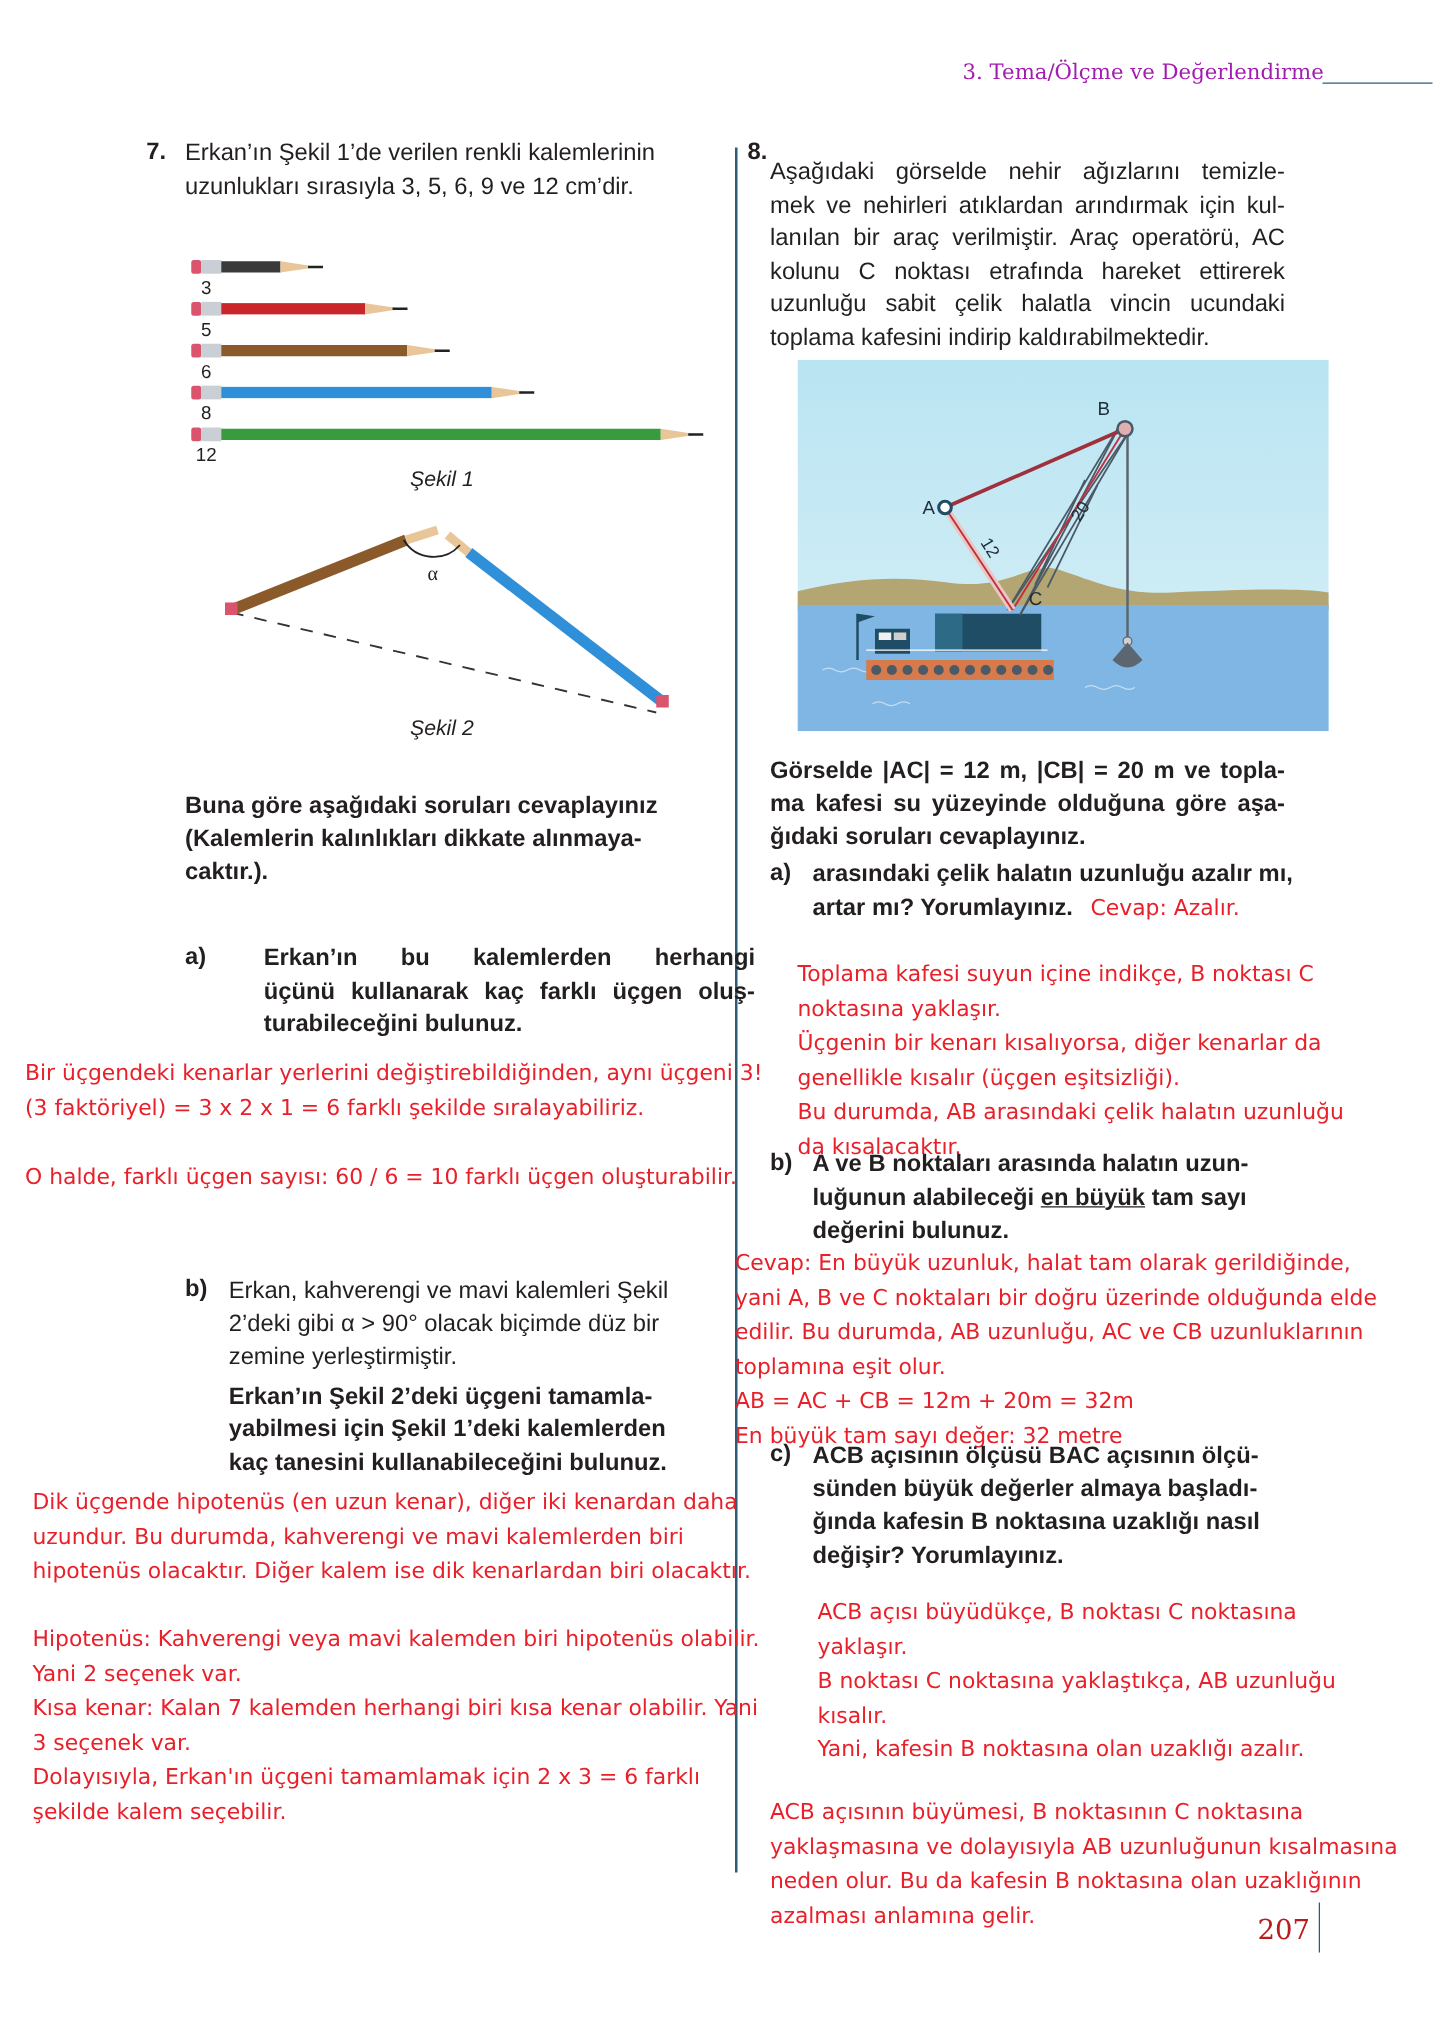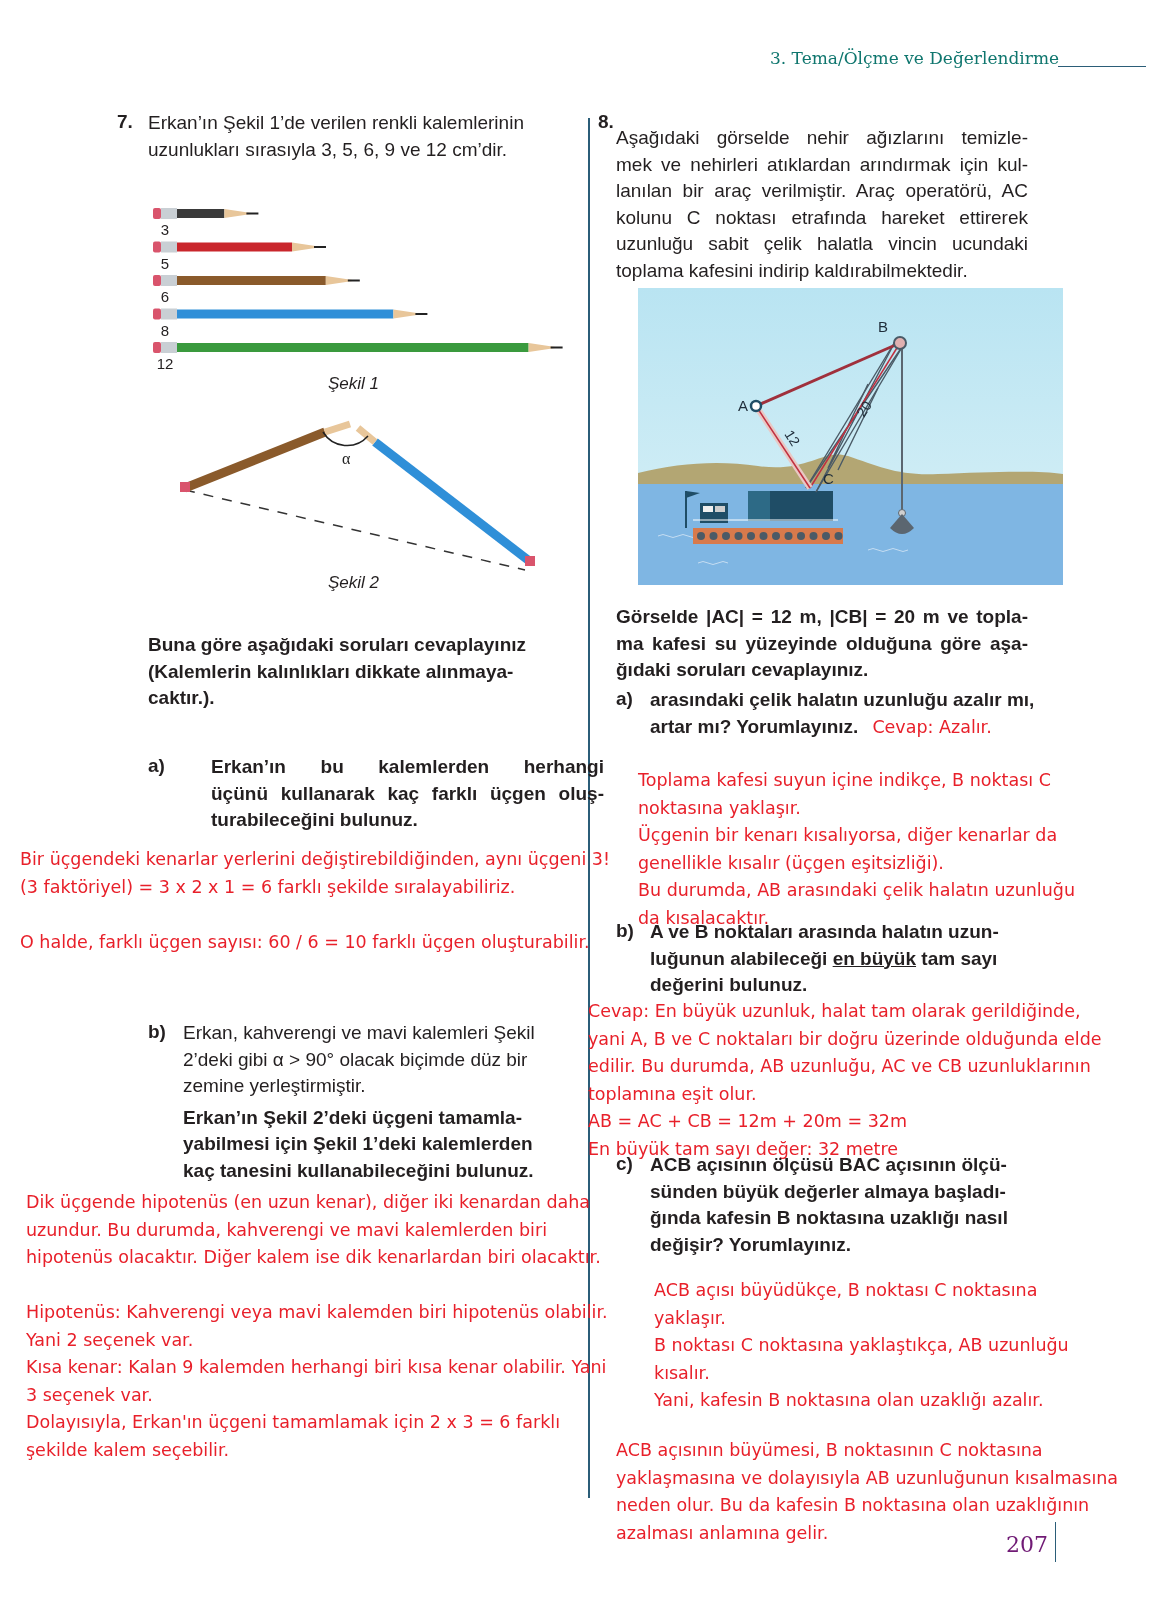--- a/index.html
+++ b/index.html
@@ -1,30 +1,30 @@
 <!DOCTYPE html>
 <html><head>
 <meta charset="utf-8">
 <style>
   html, body { margin: 0; padding: 0; background: #ffffff; }
   body { width: 1151px; height: 1624px; position: relative; overflow: hidden;
          font-family: "Liberation Sans", sans-serif; color: #231f20; }
   .abs { position: absolute; }
-  .header-title { left: 770px; top: 48px; font-family: "DejaVu Serif", serif; font-size: 17px; color: #0f766e; }
+  .header-title { left: 770px; top: 48px; font-family: "DejaVu Serif", serif; font-size: 17px; color: #a21caf; }
   .header-rule { left: 1058px; top: 66px; width: 88px; height: 1px; background: #2b5d78; }
   .col-divider { left: 588px; top: 118px; width: 1.5px; height: 1380px; background: #2b5d78; }
   .q-num { font-weight: bold; font-size: 19px; }
   .txt { font-size: 19px; line-height: 26.5px; }
   .bold { font-weight: bold; }
   .just { text-align: justify; }
   .red { color: #e8202a; font-family: "DejaVu Sans", sans-serif; font-size: 17.5px; line-height: 27.5px; }
   .caption { font-style: italic; font-size: 17px; }
   .sub-label { font-weight: bold; font-size: 19px; }
   .underline { text-decoration: underline; }
-  .pagenum { left: 1006px; top: 1532px; font-family: "DejaVu Serif", serif; font-size: 22px; color: #701a75; }
+  .pagenum { left: 1006px; top: 1532px; font-family: "DejaVu Serif", serif; font-size: 22px; color: #b91c1c; }
   .pagenum-rule { left: 1055px; top: 1522px; width: 1px; height: 40px; background: #2b5d78; }
 </style>
 </head>
 <body>
 
 <div class="abs header-title">3. Tema/Ölçme ve Değerlendirme</div>
 <div class="abs header-rule"></div>
 <div class="abs col-divider"></div>
 
 <div class="abs q-num" style="left:117px;top:111px;">7.</div>
@@ -122,21 +122,21 @@
   <div class="bold">yabilmesi için Şekil 1’deki kalemlerden</div>
   <div class="bold">kaç tanesini kullanabileceğini bulunuz.</div>
 </div>
 <div class="abs red" style="left:26px;top:1189px;width:620px;">
   <div>Dik üçgende hipotenüs (en uzun kenar), diğer iki kenardan daha</div>
   <div>uzundur. Bu durumda, kahverengi ve mavi kalemlerden biri</div>
   <div>hipotenüs olacaktır. Diğer kalem ise dik kenarlardan biri olacaktır.</div>
   <div style="height:27.5px;"></div>
   <div>Hipotenüs: Kahverengi veya mavi kalemden biri hipotenüs olabilir.</div>
   <div>Yani 2 seçenek var.</div>
-  <div>Kısa kenar: Kalan 9 kalemden herhangi biri kısa kenar olabilir. Yani</div>
+  <div>Kısa kenar: Kalan 7 kalemden herhangi biri kısa kenar olabilir. Yani</div>
   <div>3 seçenek var.</div>
   <div>Dolayısıyla, Erkan'ın üçgeni tamamlamak için 2 x 3 = 6 farklı</div>
   <div>şekilde kalem seçebilir.</div>
 </div>
 
 <div class="abs q-num" style="left:598px;top:111px;">8.</div>
 <div class="abs txt just" style="left:616px;top:110px;width:412px;margin-top:15px;">
   <div style="text-align-last:justify;">Aşağıdaki görselde nehir ağızlarını temizle-</div>
   <div style="text-align-last:justify;">mek ve nehirleri atıklardan arındırmak için kul-</div>
   <div style="text-align-last:justify;">lanılan bir araç verilmiştir. Araç operatörü, AC</div>

